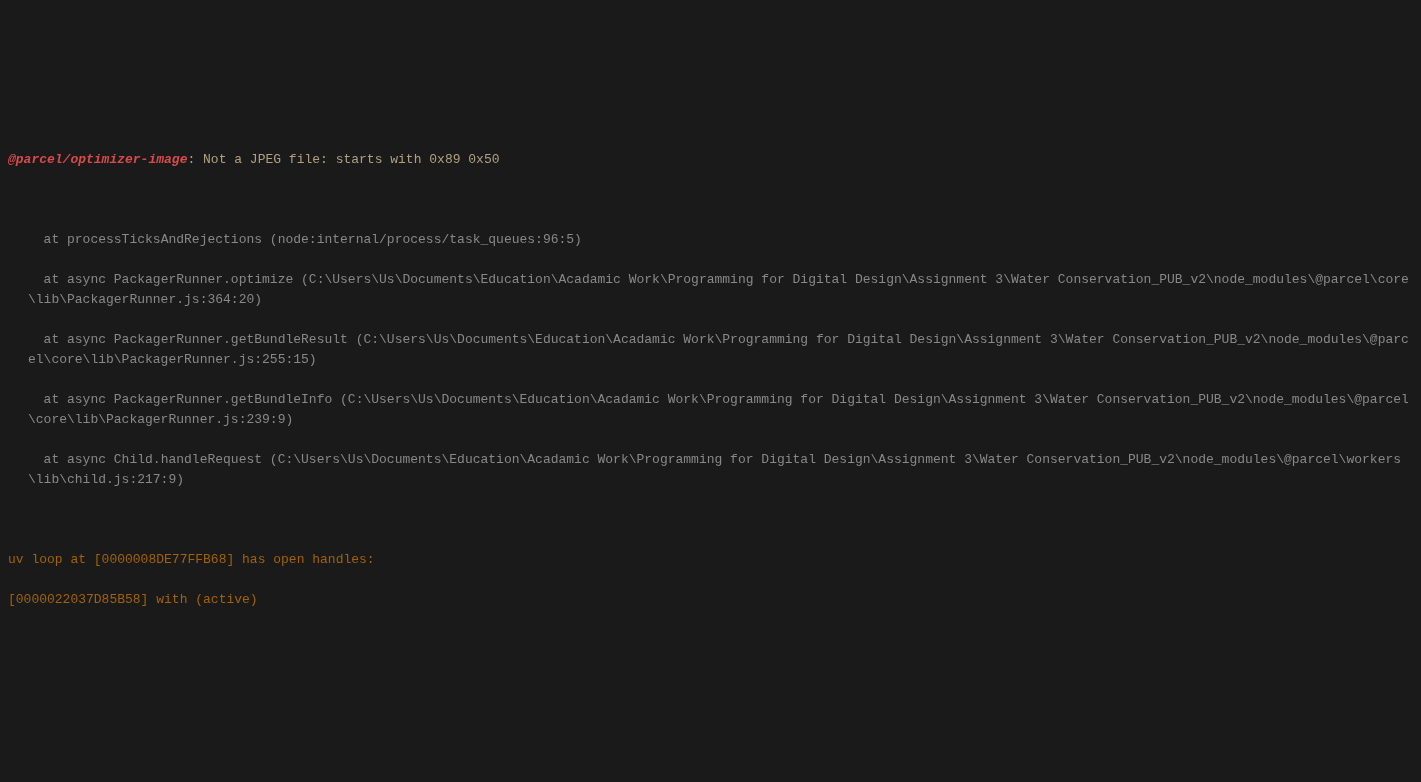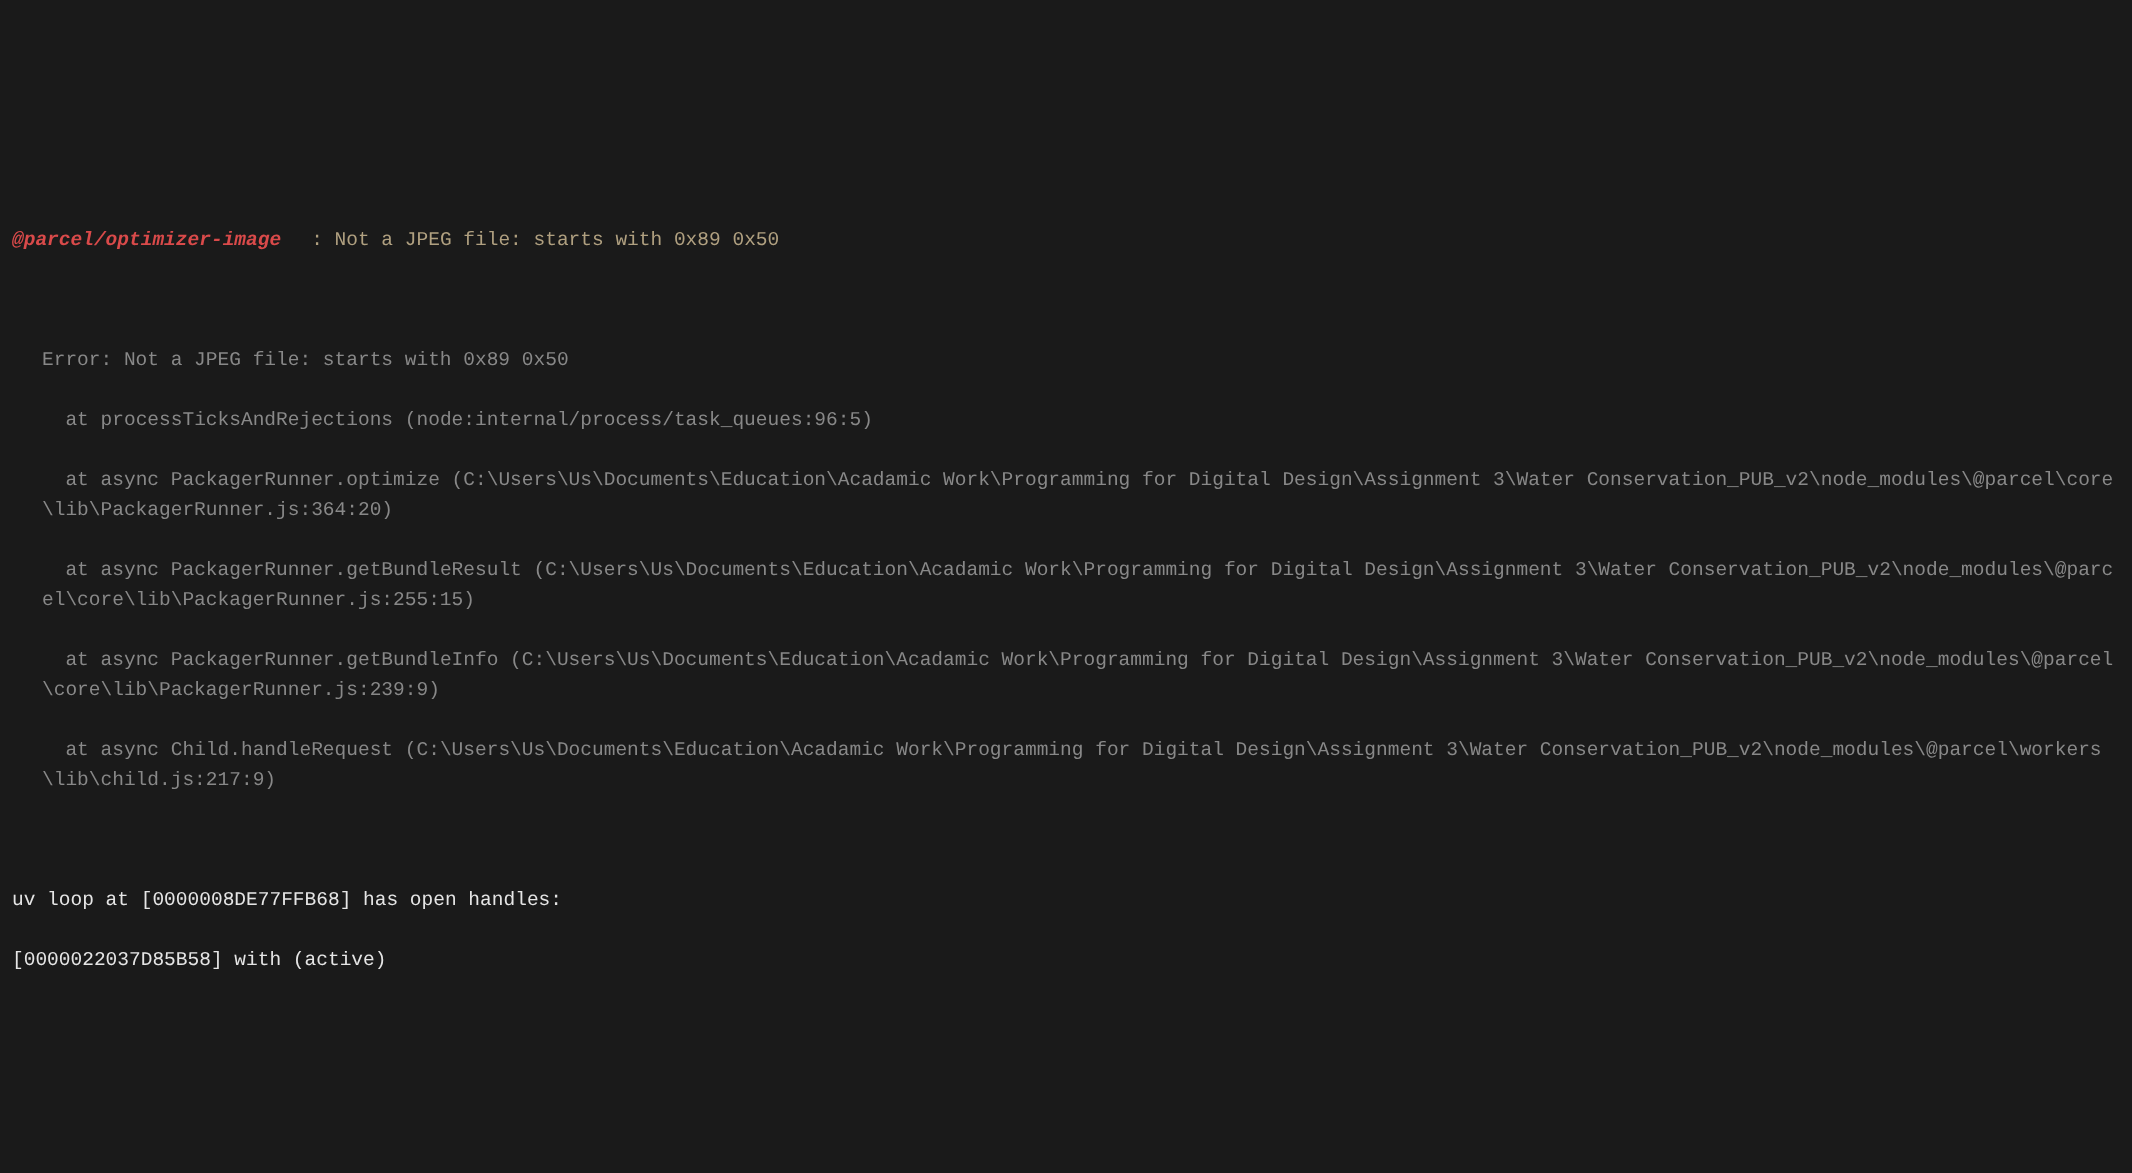--- a/index.html
+++ b/index.html
@@ -11,35 +11,34 @@
     line-height: 20px;
     width: 1421px;
     height: 782px;
     overflow: hidden;
     padding: 10px 8px;
     white-space: pre-wrap;
     word-break: break-all;
   }
   .terminal-output { }
   .error-prefix { color: #d94a4a; font-weight: bold; font-style: italic; }
-  .error-msg { color: #b0a080; margin-left: 20px; }
+  .error-msg { color: #b0a080; }
   .stack { color: #888888; padding-left: 20px; display: block; }
-  .white { color: #e5e5e5; }
+  .white { color: #a16207; }
   .blank { height: 20px; }
 </style>
 </head>
 <body>
 
 
 
 <div class="terminal-output">
 <div class="blank"></div>
 <div><span class="error-prefix">@parcel/optimizer-image</span><span class="error-msg">: Not a JPEG file: starts with 0x89 0x50</span></div>
 <div class="blank"></div>
-<div class="stack">Error: Not a JPEG file: starts with 0x89 0x50</div>
 <div class="stack">  at processTicksAndRejections (node:internal/process/task_queues:96:5)</div>
 <div class="stack">  at async PackagerRunner.optimize (C:\Users\Us\Documents\Education\Acadamic Work\Programming for Digital Design\Assignment 3\Water Conservation_PUB_v2\node_modules\@parcel\core\lib\PackagerRunner.js:364:20)</div>
 <div class="stack">  at async PackagerRunner.getBundleResult (C:\Users\Us\Documents\Education\Acadamic Work\Programming for Digital Design\Assignment 3\Water Conservation_PUB_v2\node_modules\@parcel\core\lib\PackagerRunner.js:255:15)</div>
 <div class="stack">  at async PackagerRunner.getBundleInfo (C:\Users\Us\Documents\Education\Acadamic Work\Programming for Digital Design\Assignment 3\Water Conservation_PUB_v2\node_modules\@parcel\core\lib\PackagerRunner.js:239:9)</div>
 <div class="stack">  at async Child.handleRequest (C:\Users\Us\Documents\Education\Acadamic Work\Programming for Digital Design\Assignment 3\Water Conservation_PUB_v2\node_modules\@parcel\workers\lib\child.js:217:9)</div>
 <div class="blank"></div>
 <div class="white">uv loop at [0000008DE77FFB68] has open handles:</div>
 <div class="white">[0000022037D85B58] with (active)</div>
 
 

